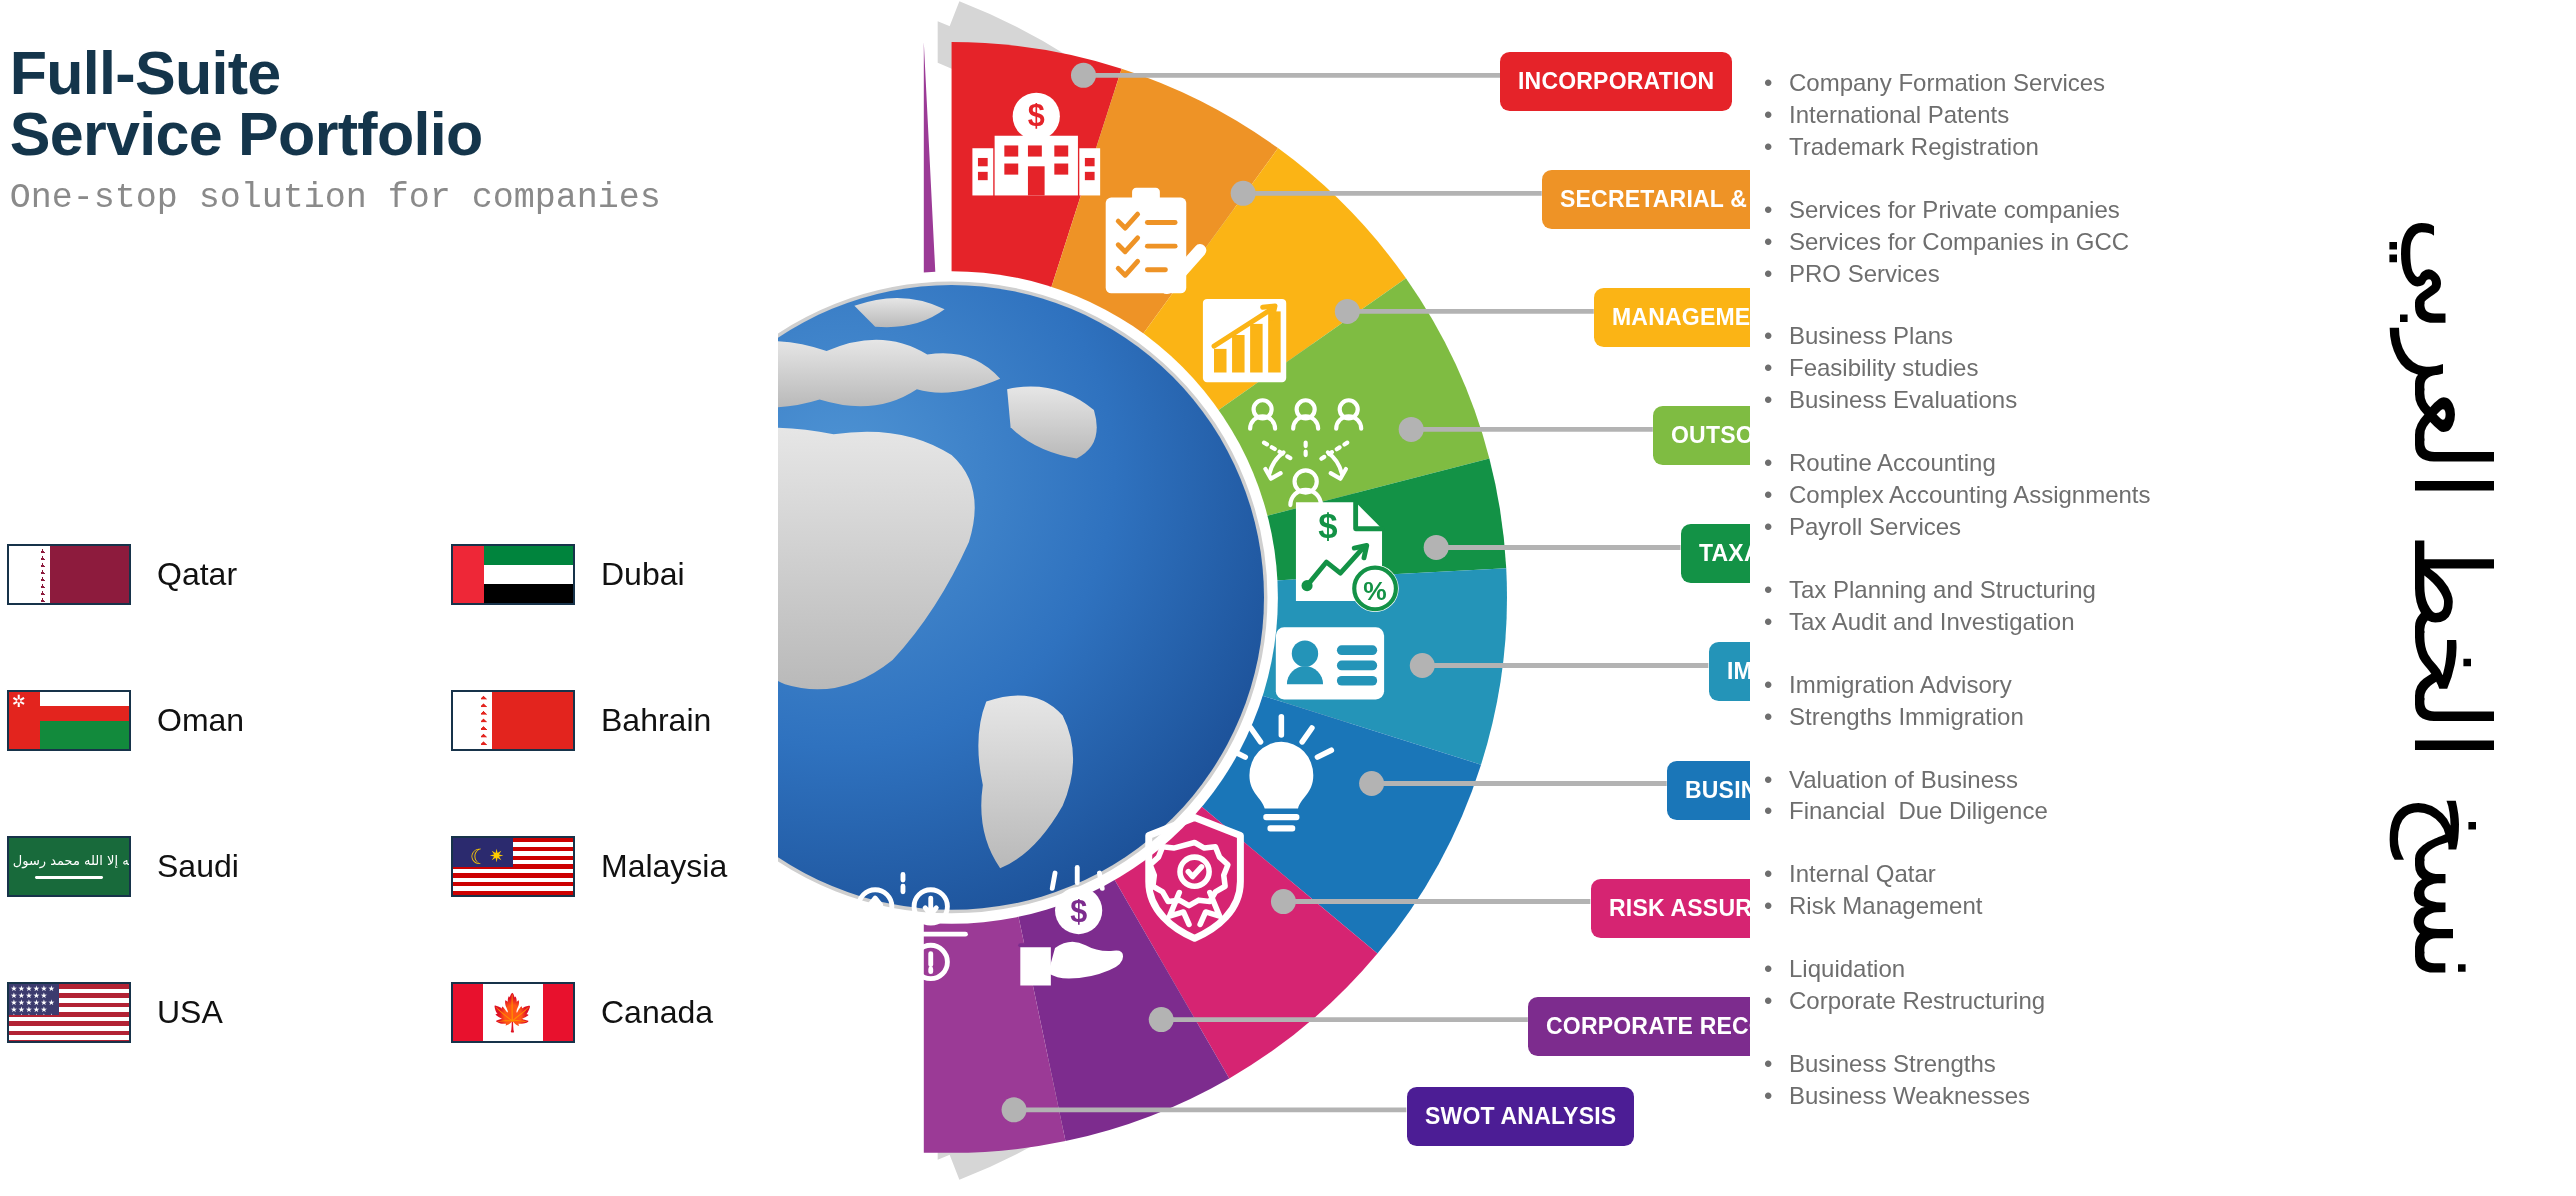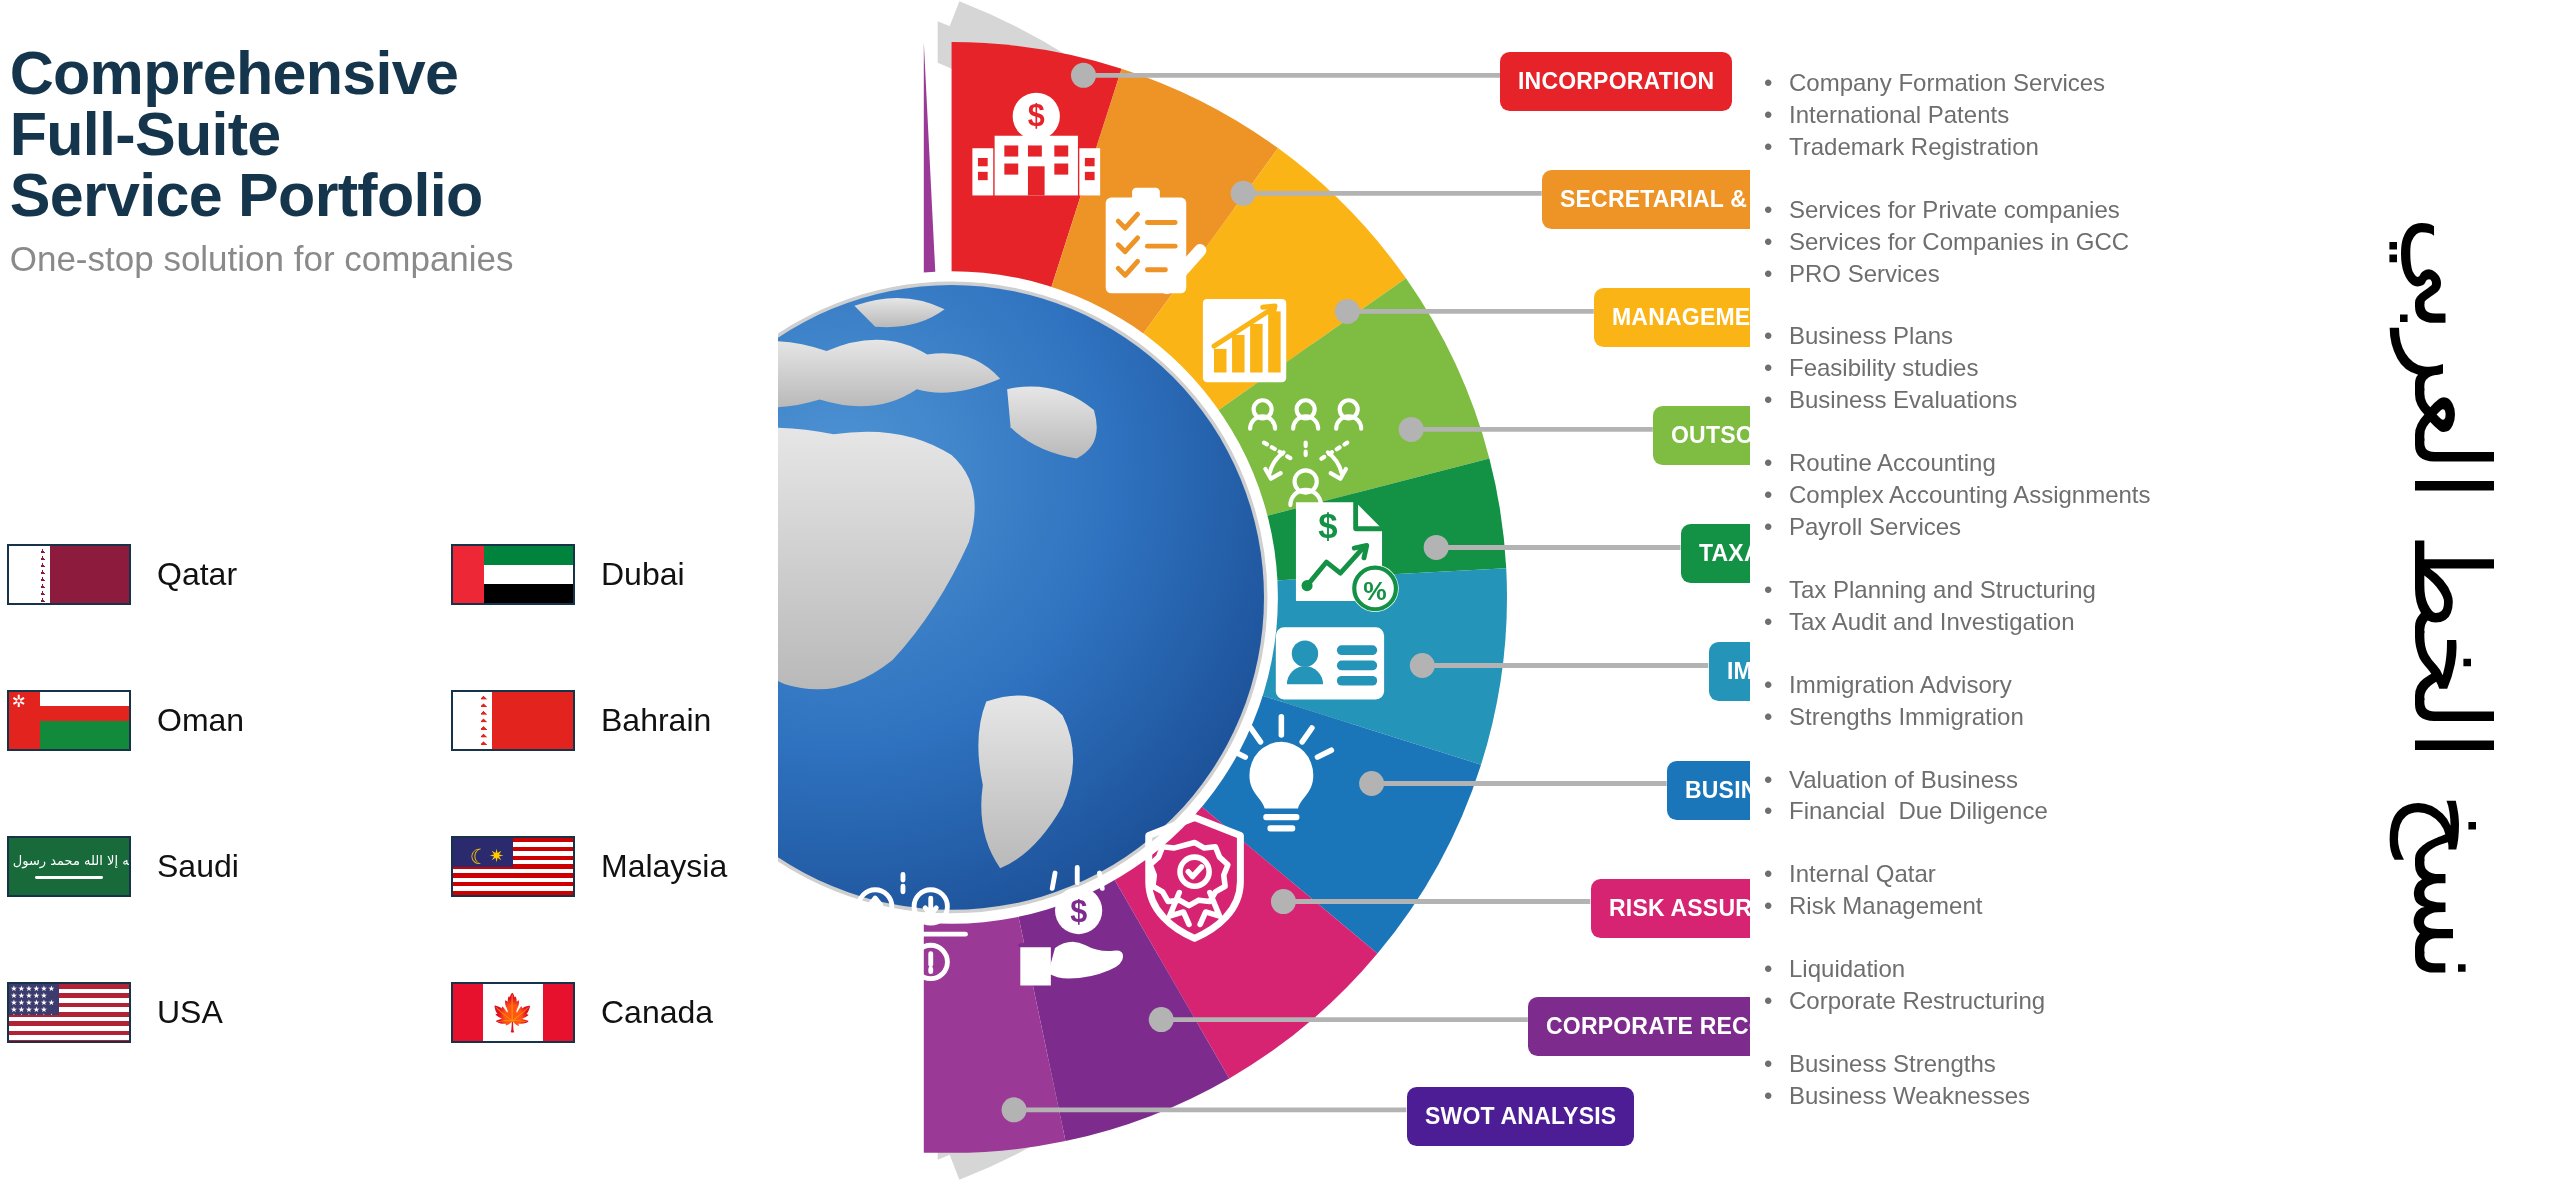--- a/index.html
+++ b/index.html
@@ -15,21 +15,21 @@
   #left-panel { position:absolute; left:0; top:0; width:771px; height:1197px; }
 
   #title-block { position:absolute; left:9.7px; top:43px; width:736px; }
   .title-line {
     font-size:61px; font-weight:bold; color:#14354b;
     line-height:1.0; letter-spacing:-0.7px;
     font-family:"Liberation Sans", sans-serif;
   }
   #subtitle {
     margin-top:14px; font-size:35px; color:#8a8a8a;
-    font-family:Liberation Sans, sans-serif; line-height:1.1;
+    font-family:Liberation Mono, monospace; line-height:1.1;
   }
 
   #flag-grid {
     position:absolute; left:7px; top:543px;
     width:757px;
     display:grid; grid-template-columns:444px 313px;
     grid-auto-rows:63px; row-gap:83px;
   }
   .flag-row { display:flex; align-items:center; }
   .flag-box {
@@ -130,21 +130,20 @@
     font-size:104px; color:#000000; white-space:nowrap;
     line-height:1;
   }
 </style>
 </head>
 <body>
 
 <div id="left-panel">
 
   <div id="title-block">
-    <div class="title-line">Comprehensive</div>
     <div class="title-line">Full-Suite</div>
     <div class="title-line">Service Portfolio</div>
     <div id="subtitle">One-stop solution for companies</div>
   </div>
 
   <div id="flag-grid">
 
     <div class="flag-row">
       <div class="flag-box f-qatar"></div>
       <div class="flag-label">Qatar</div>

